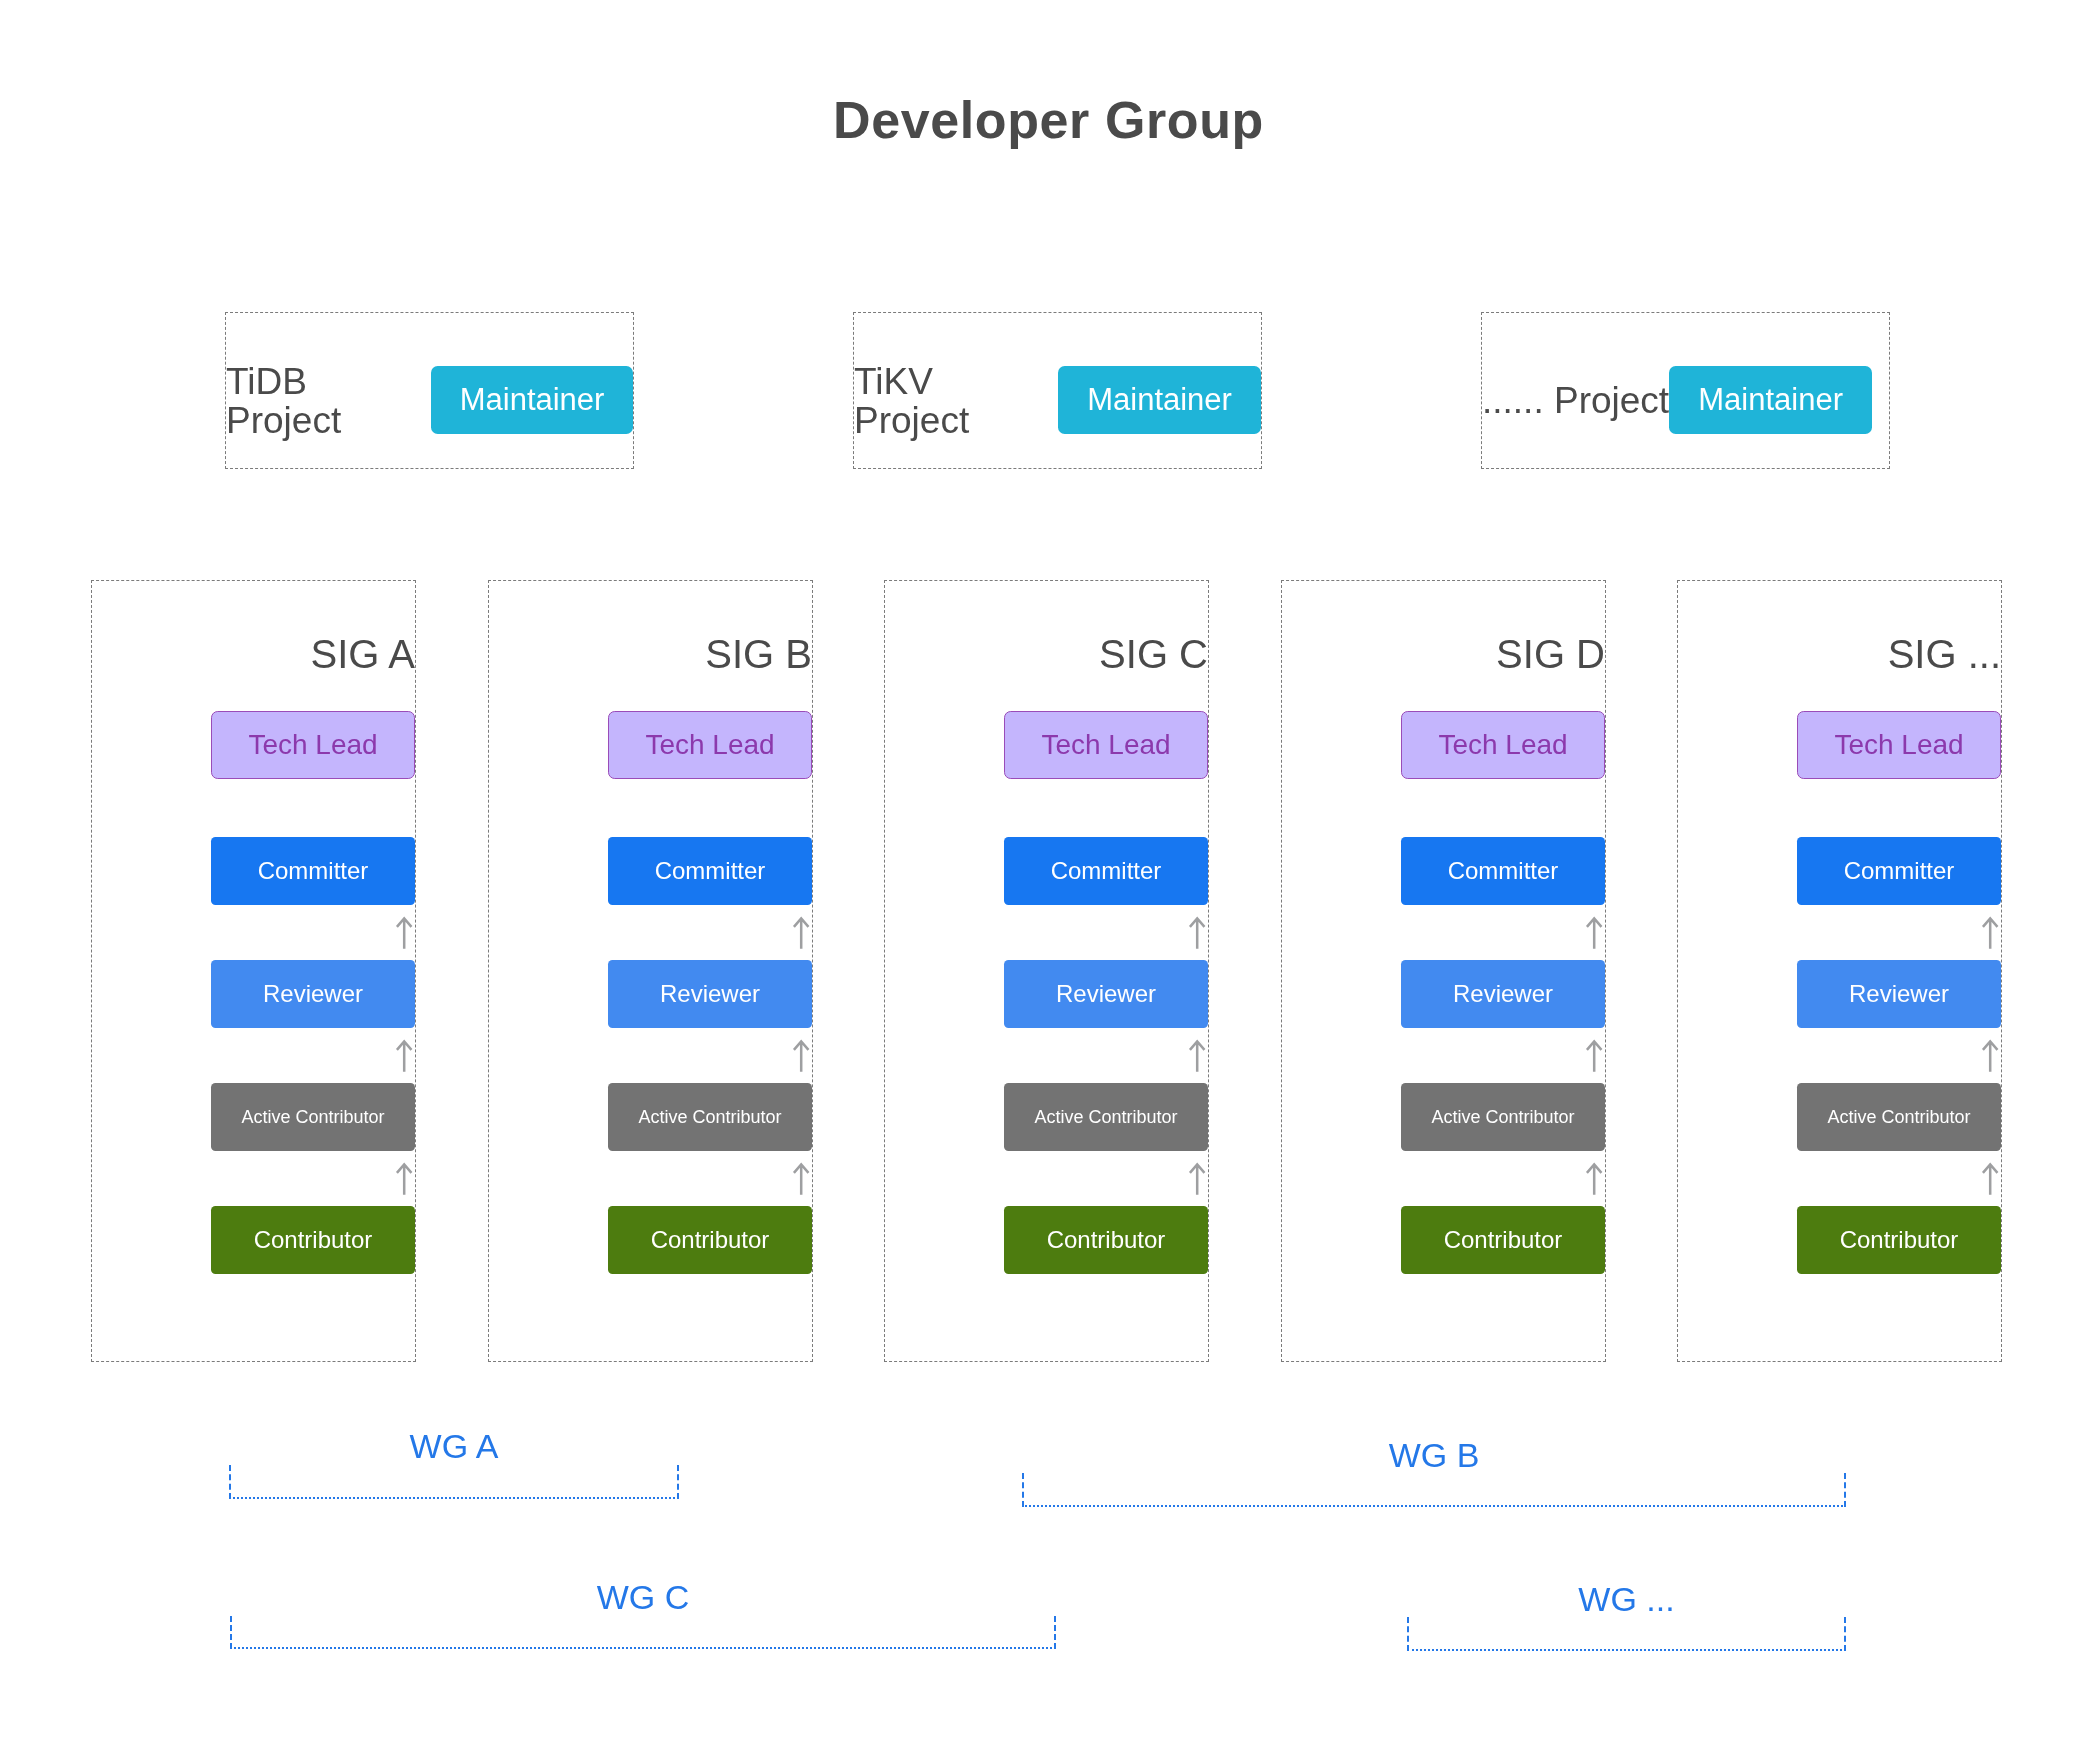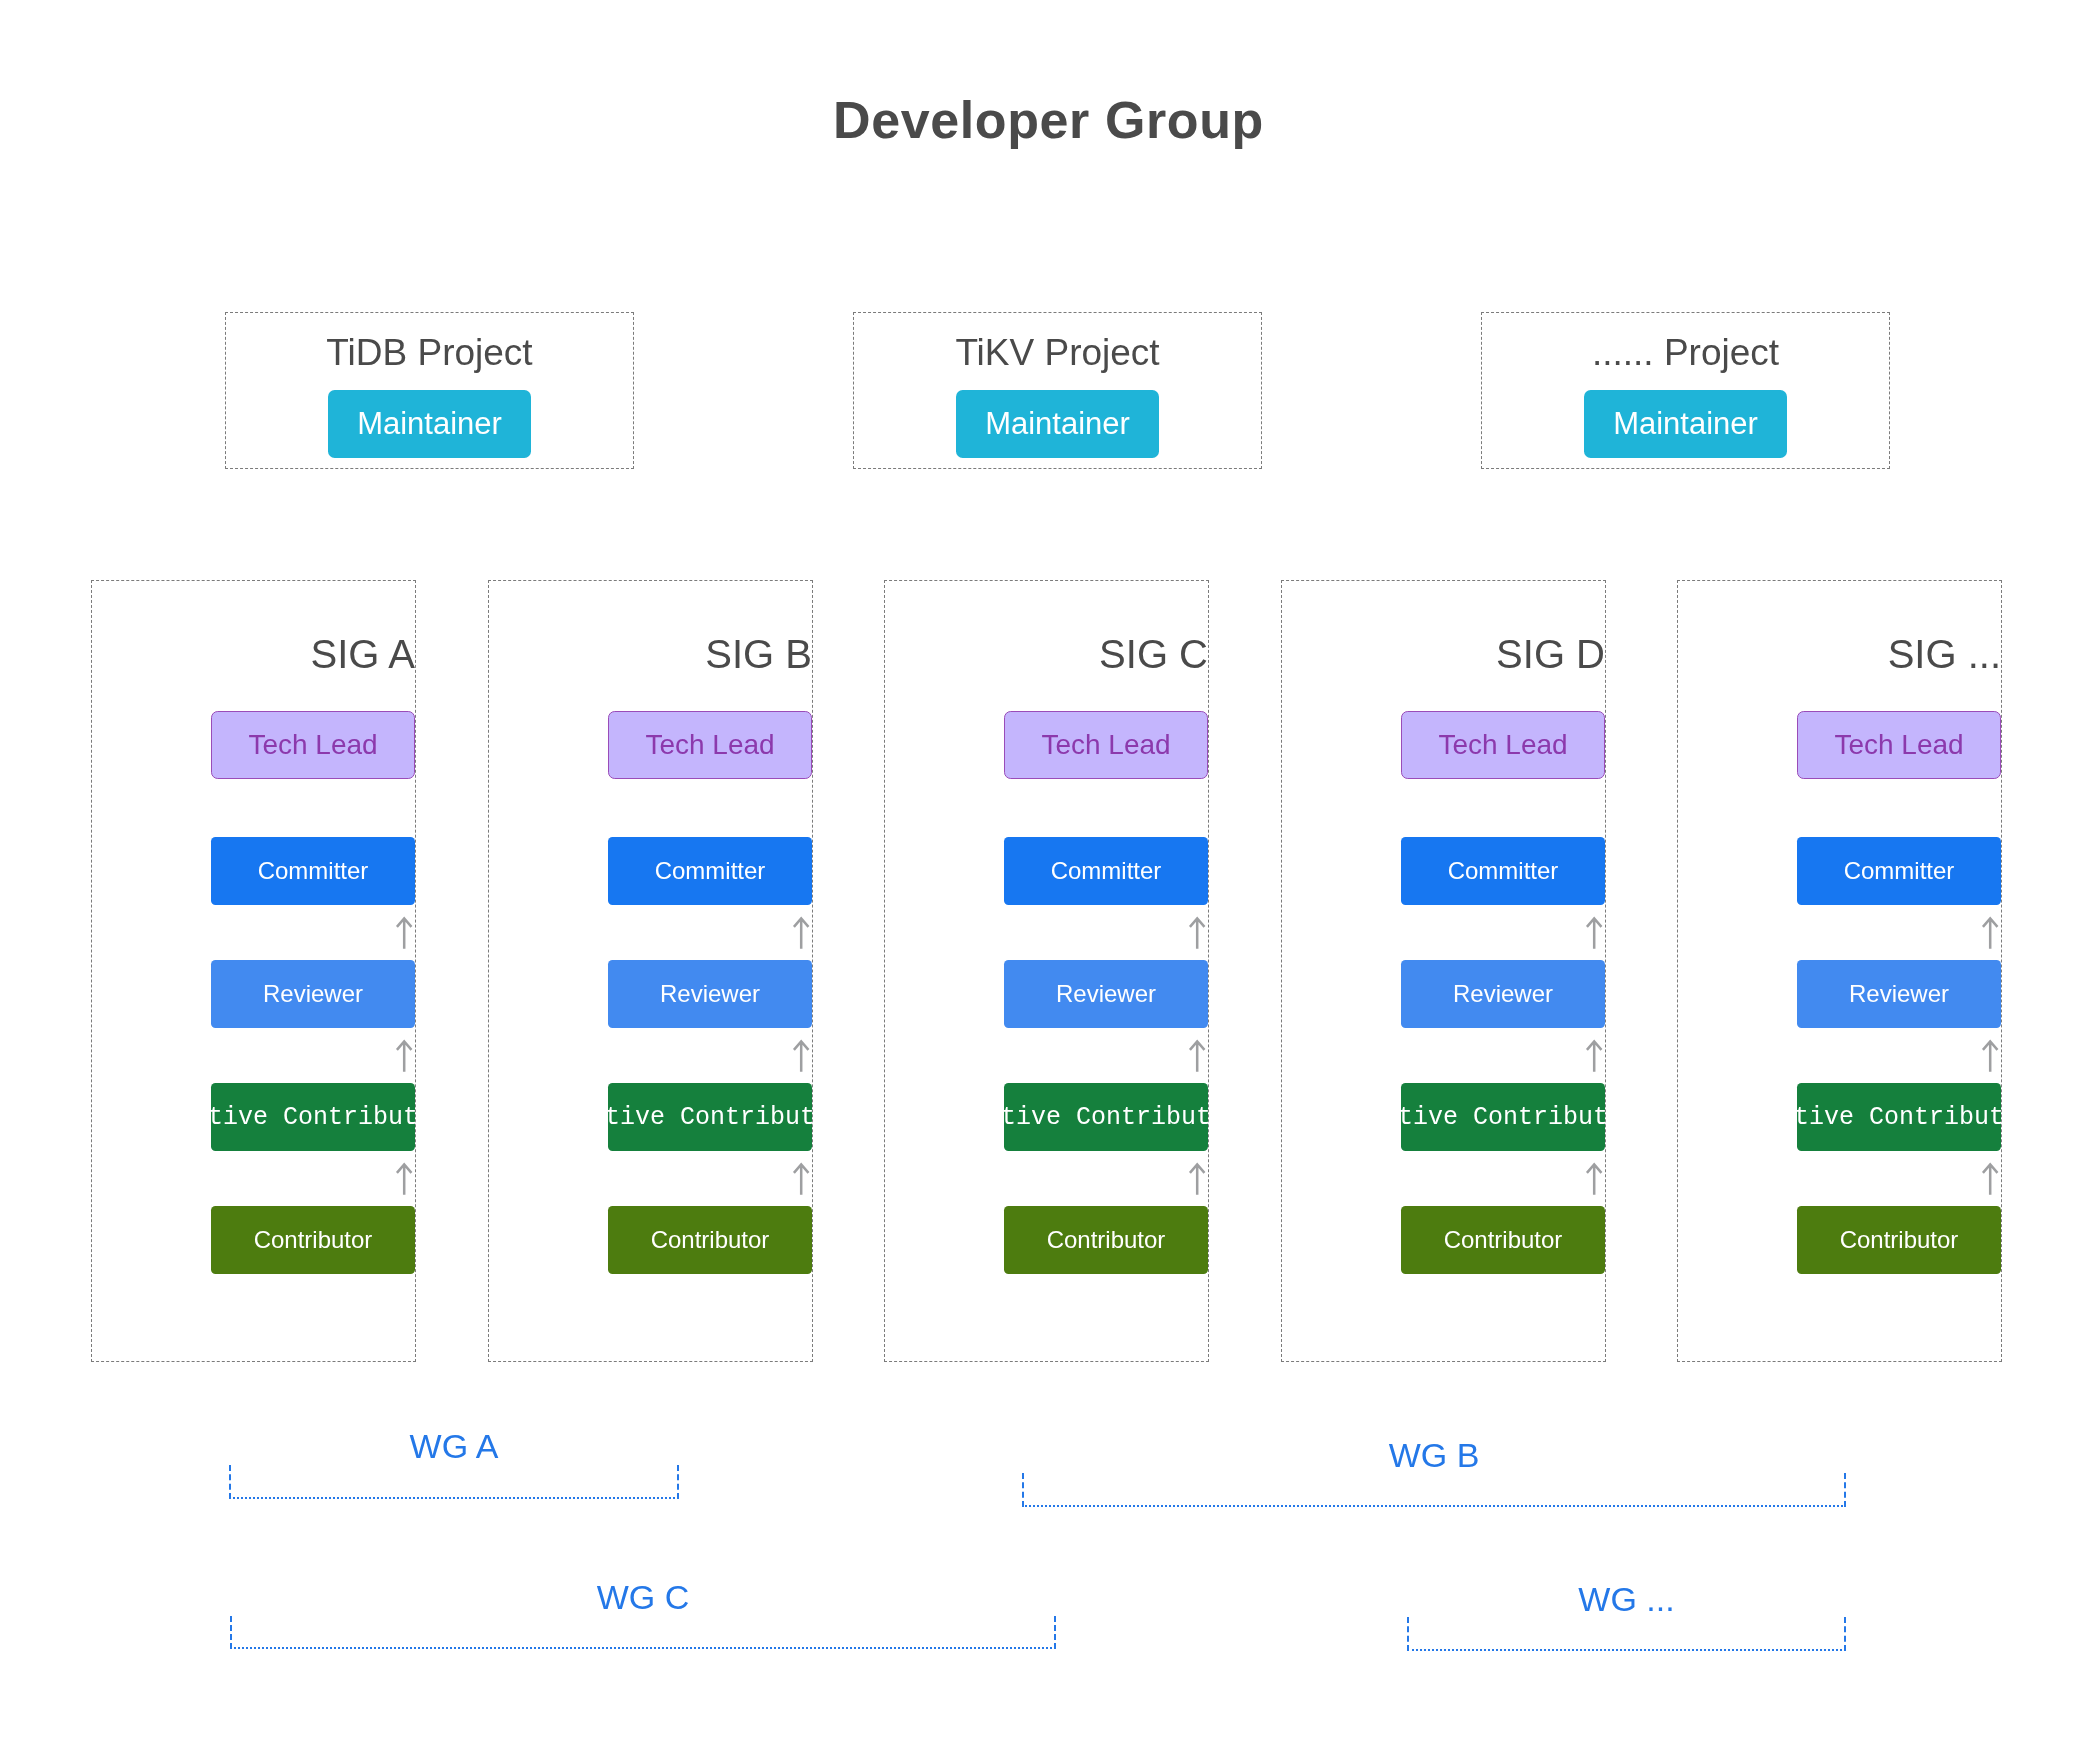--- a/index.html
+++ b/index.html
@@ -24,21 +24,21 @@
   }
 
   
   .project-box {
     position: absolute;
     top: 312px;
     width: 409px;
     height: 157px;
     border: 1.7px dashed #7B7B7B;
     display: flex;
-    flex-direction: column;
+    flex-direction: row;
     align-items: center;
   }
   .p0 { left: 225px; }
   .p1 { left: 853px; }
   .p2 { left: 1481px; }
   .project-name {
     margin-top: 20px;
     font-size: 37px;
     line-height: 39px;
     color: #4A4A4A;
@@ -97,21 +97,21 @@
     border-radius: 4.5px;
     color: #ffffff;
     font-size: 24px;
     display: flex;
     align-items: center;
     justify-content: center;
     white-space: nowrap;
   }
   .committer   { margin-top: 58px; background: #1777F1; }
   .reviewer    { background: #428AF0; }
-  .active-contrib { background: #15803d; font-size: 25px; font-family: Liberation Mono, monospace; }
+  .active-contrib { background: #737373; font-size: 18px; }
   .contributor { background: #4d7c0f; }
   .arrow {
     margin: 10px 0;
     width: 22.4px;
     height: 35px;
     flex: 0 0 auto;
   }
 
   
   .wg {

